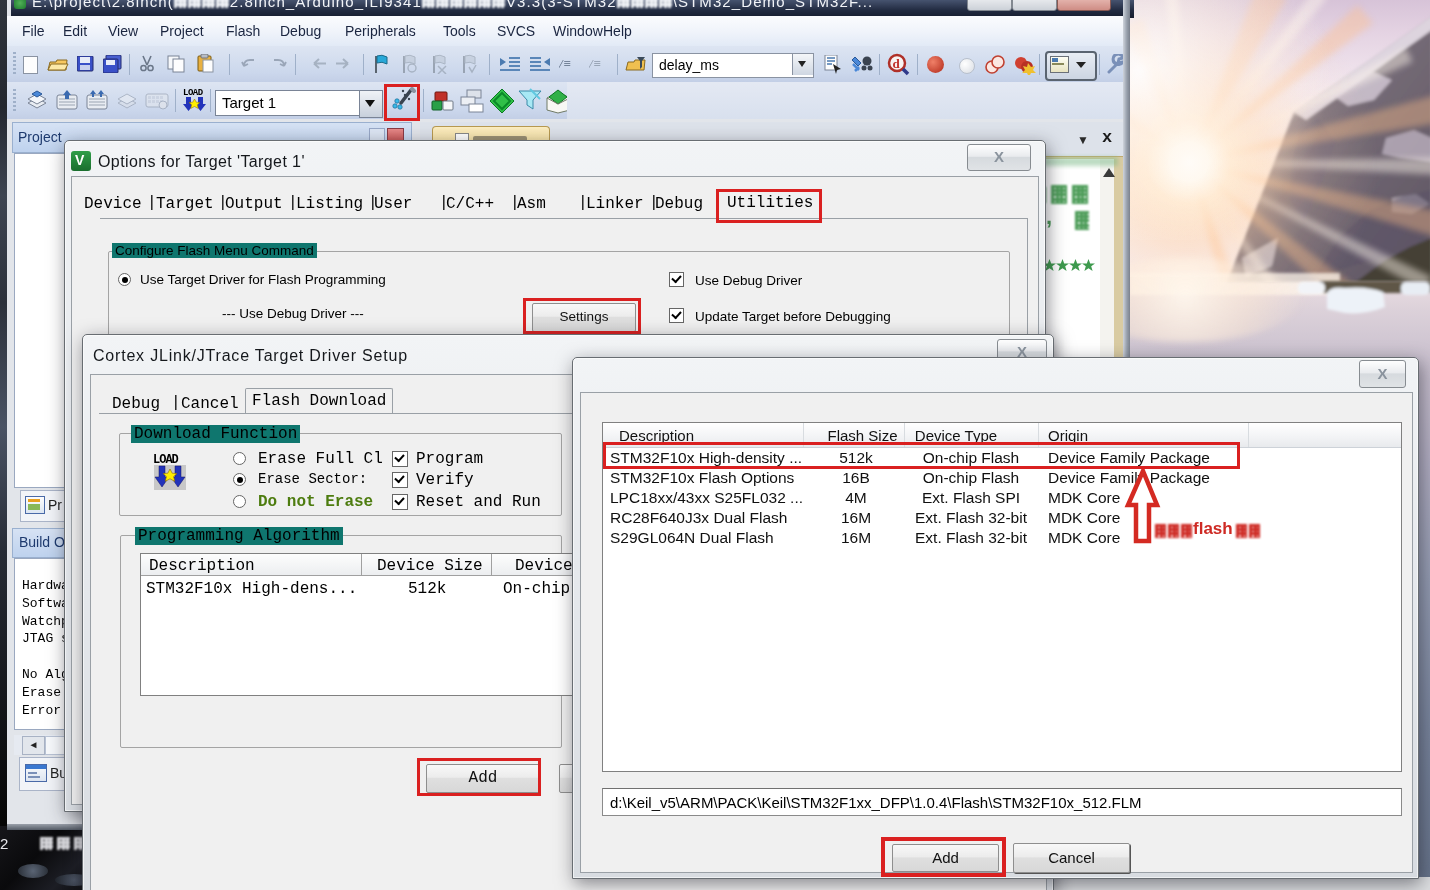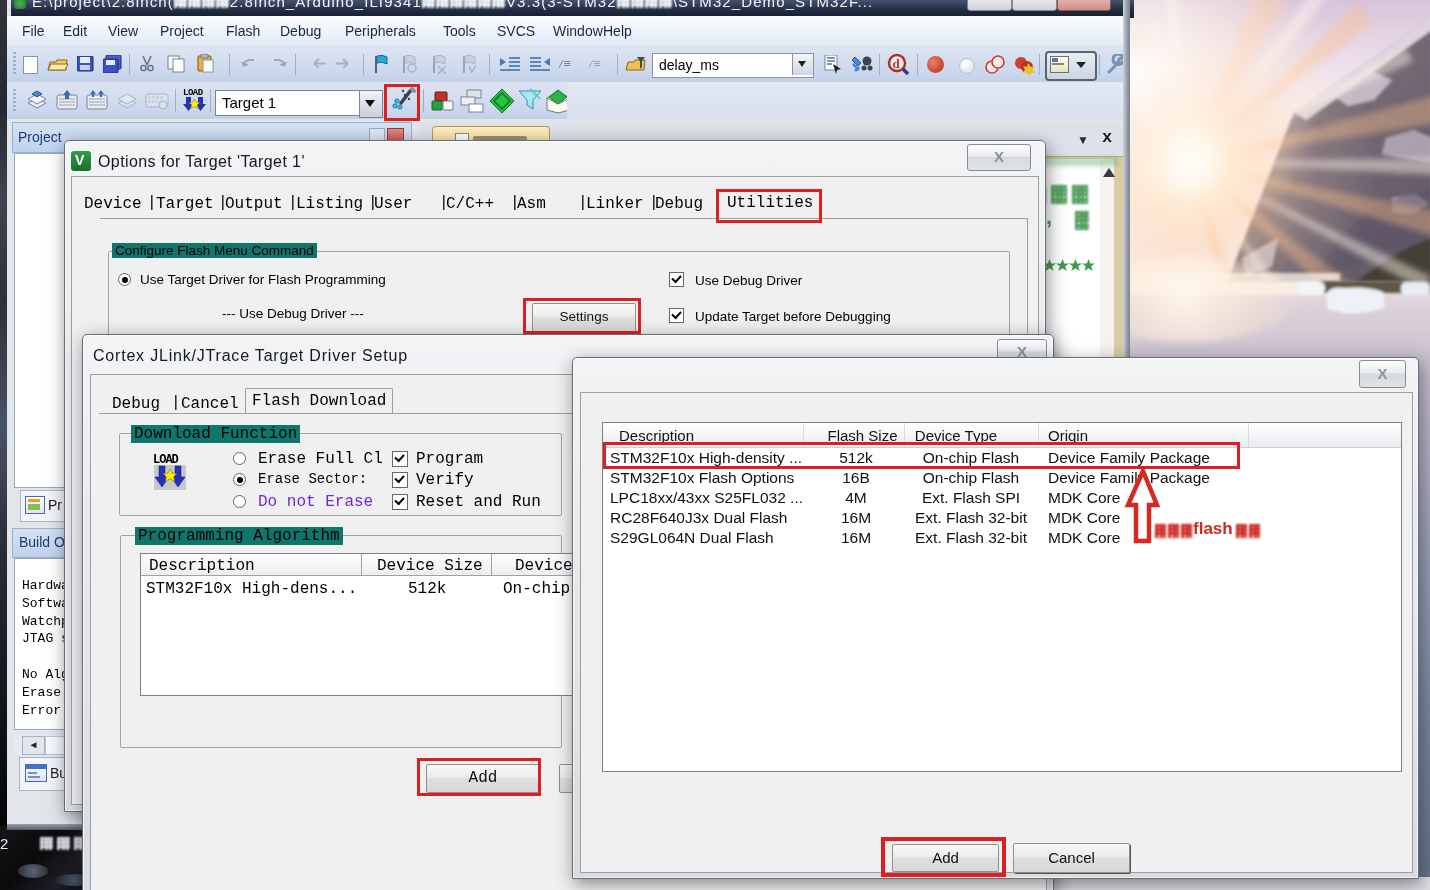--- a/index.html
+++ b/index.html
@@ -583,21 +583,21 @@
         <path d="M5,1 L11,1 11,12 15,12 8,22 1,12 5,12 Z"></path>
         <path d="M21,1 L27,1 27,12 31,12 24,22 17,12 21,12 Z"></path>
       </g>
       <path d="M16,4 l2.2,4.2 4.8,.4 -3.4,3 1.2,4.8 -4.8,-2.6 -4.8,2.6 1.2,-4.8 -3.4,-3 4.8,-.4 Z" fill="#ffee00" stroke="#886600" stroke-width=".6"></path>
     </svg>
     <div class="radio" style="left:142px;top:77px;"></div>
     <span class="abs mono" style="left:167px;top:75px;font-size:16px;color:#000;">Erase Full Cl</span>
     <div class="radio sel" style="left:142px;top:98px;"></div>
     <span class="abs mono" style="left:167px;top:96px;font-size:14px;color:#000;">Erase Sector:</span>
     <div class="radio" style="left:142px;top:120px;"></div>
-    <span class="abs mono" style="left:167px;top:118px;font-size:16px;color:#6d28d9;">Do not Erase</span>
+    <span class="abs mono" style="left:167px;top:118px;font-size:16px;color:#4d7c0f;font-weight:bold;">Do not Erase</span>
     <div class="cb ck" style="left:301px;top:76px;width:14px;height:14px;"></div>
     <span class="abs mono" style="left:325px;top:75px;font-size:16px;color:#000;">Program</span>
     <div class="cb ck" style="left:301px;top:97px;width:14px;height:14px;"></div>
     <span class="abs mono" style="left:325px;top:96px;font-size:16px;color:#000;">Verify</span>
     <div class="cb ck" style="left:301px;top:119px;width:14px;height:14px;"></div>
     <span class="abs mono" style="left:325px;top:118px;font-size:16px;color:#000;">Reset and Run</span>
 
     <div class="grp" style="left:29px;top:160px;width:440px;height:211px;"></div>
     <div class="grplabel mono" style="left:44px;top:152px;font-size:16px;">Programming Algorithm</div>
     <div class="abs" style="left:49px;top:178px;width:433px;height:141px;background:#fff;border:1px solid #808080;border-right:none;">
@@ -648,20 +648,23 @@
         <span class="abs" style="left:205px;top:61px;width:96px;text-align:center;">16M</span>
         <span class="abs" style="left:301px;top:61px;width:134px;text-align:center;">Ext. Flash 32-bit</span>
         <span class="abs" style="left:445px;top:61px;">MDK Core</span>
         <span class="abs" style="left:7px;top:81px;">S29GL064N Dual Flash</span>
         <span class="abs" style="left:205px;top:81px;width:96px;text-align:center;">16M</span>
         <span class="abs" style="left:301px;top:81px;width:134px;text-align:center;">Ext. Flash 32-bit</span>
         <span class="abs" style="left:445px;top:81px;">MDK Core</span>
       </div>
     </div>
 
+    <div class="abs" style="left:21px;top:395px;width:798px;height:26px;background:#fff;border:1px solid #8a8a8a;border-top:1px solid #707070;">
+      <span class="abs" style="left:7px;top:5px;font-size:15px;color:#000;letter-spacing:0px;">d:\Keil_v5\ARM\PACK\Keil\STM32F1xx_DFP\1.0.4\Flash\STM32F10x_512.FLM</span>
+    </div>
     <div class="btn" style="left:311px;top:451px;width:105px;height:26px;font-size:15px;line-height:25px;">Add</div>
     <div class="btn" style="left:432px;top:450px;width:115px;height:28px;font-size:15px;line-height:27px;box-shadow:1px 1px 0 #555;">Cancel</div>
   </div>
 
   <svg class="abs" style="left:548px;top:111px;z-index:55;" width="40" height="75" viewBox="0 0 40 75">
     <path d="M22,2 L36,36 28,36 28,72 15,72 15,36 7,36 Z" fill="#fff" stroke="#d42a22" stroke-width="4.5" stroke-linejoin="miter"></path>
   </svg>
   <div class="abs" style="left:582px;top:165px;color:#ce2a24;z-index:55;">
     <span class="zh" style="left:0;top:1px;width:11px;height:14px;"></span>
     <span class="zh" style="left:13px;top:1px;width:11px;height:14px;"></span>

